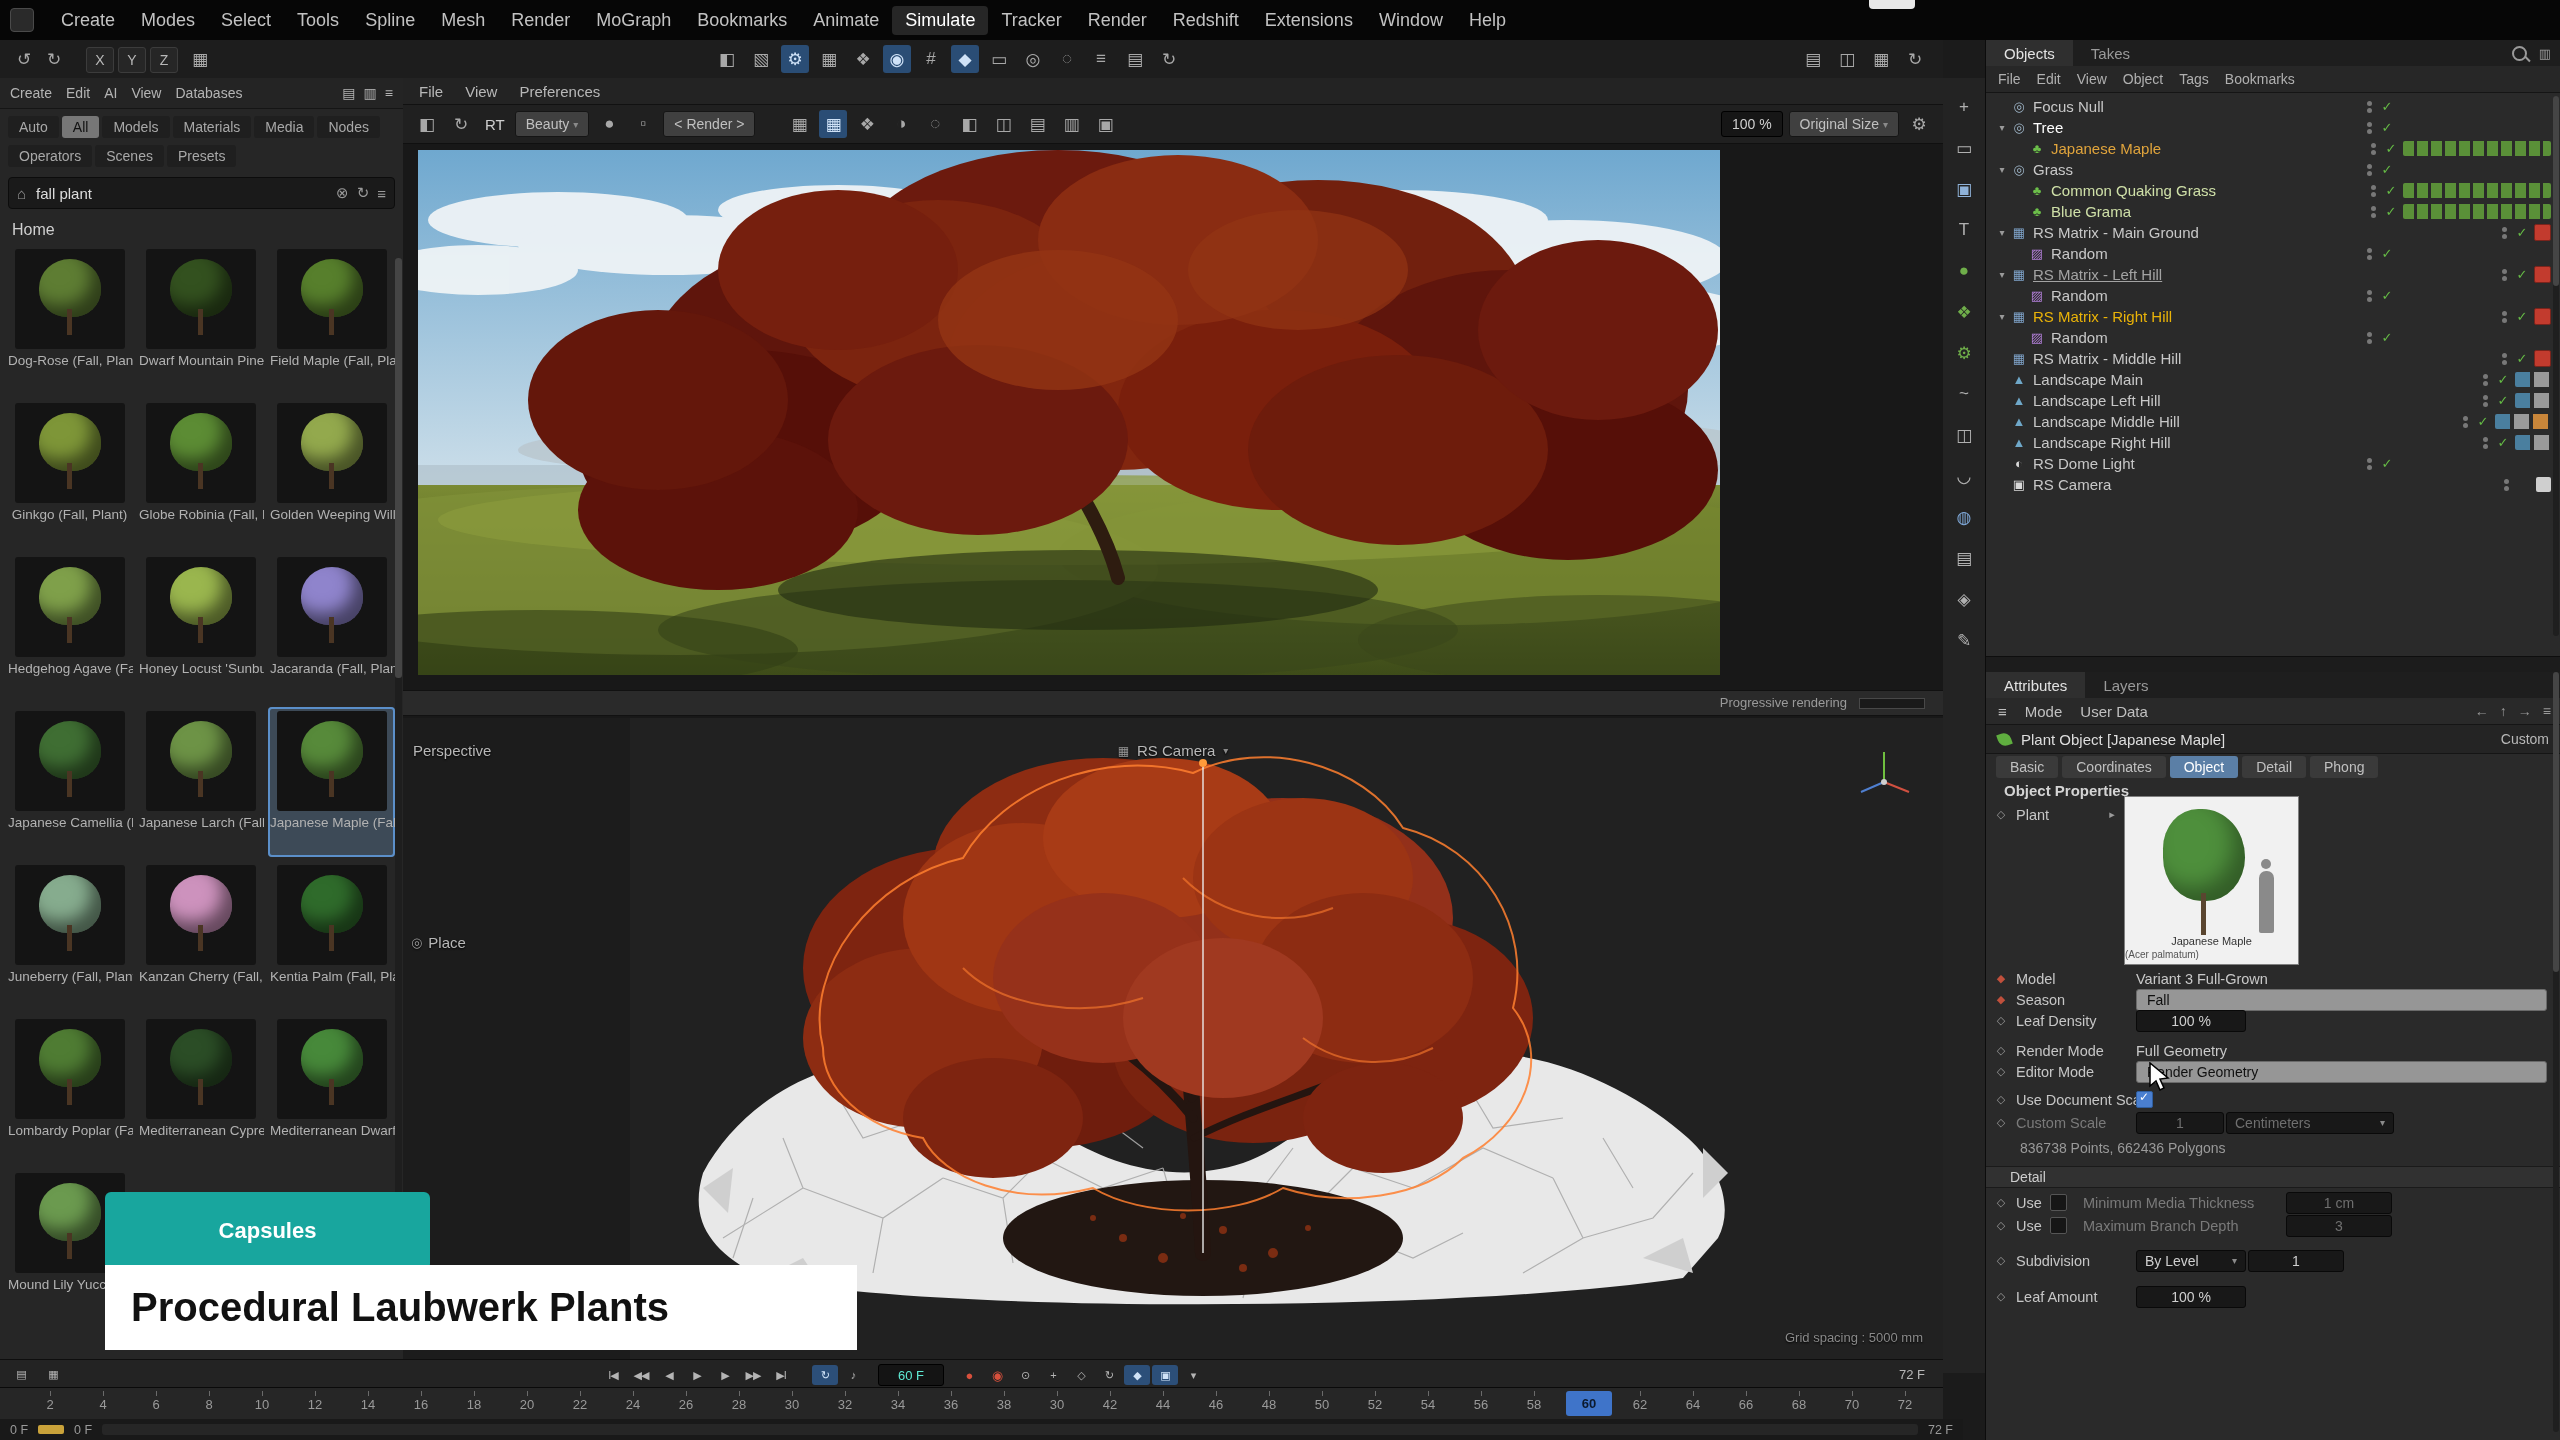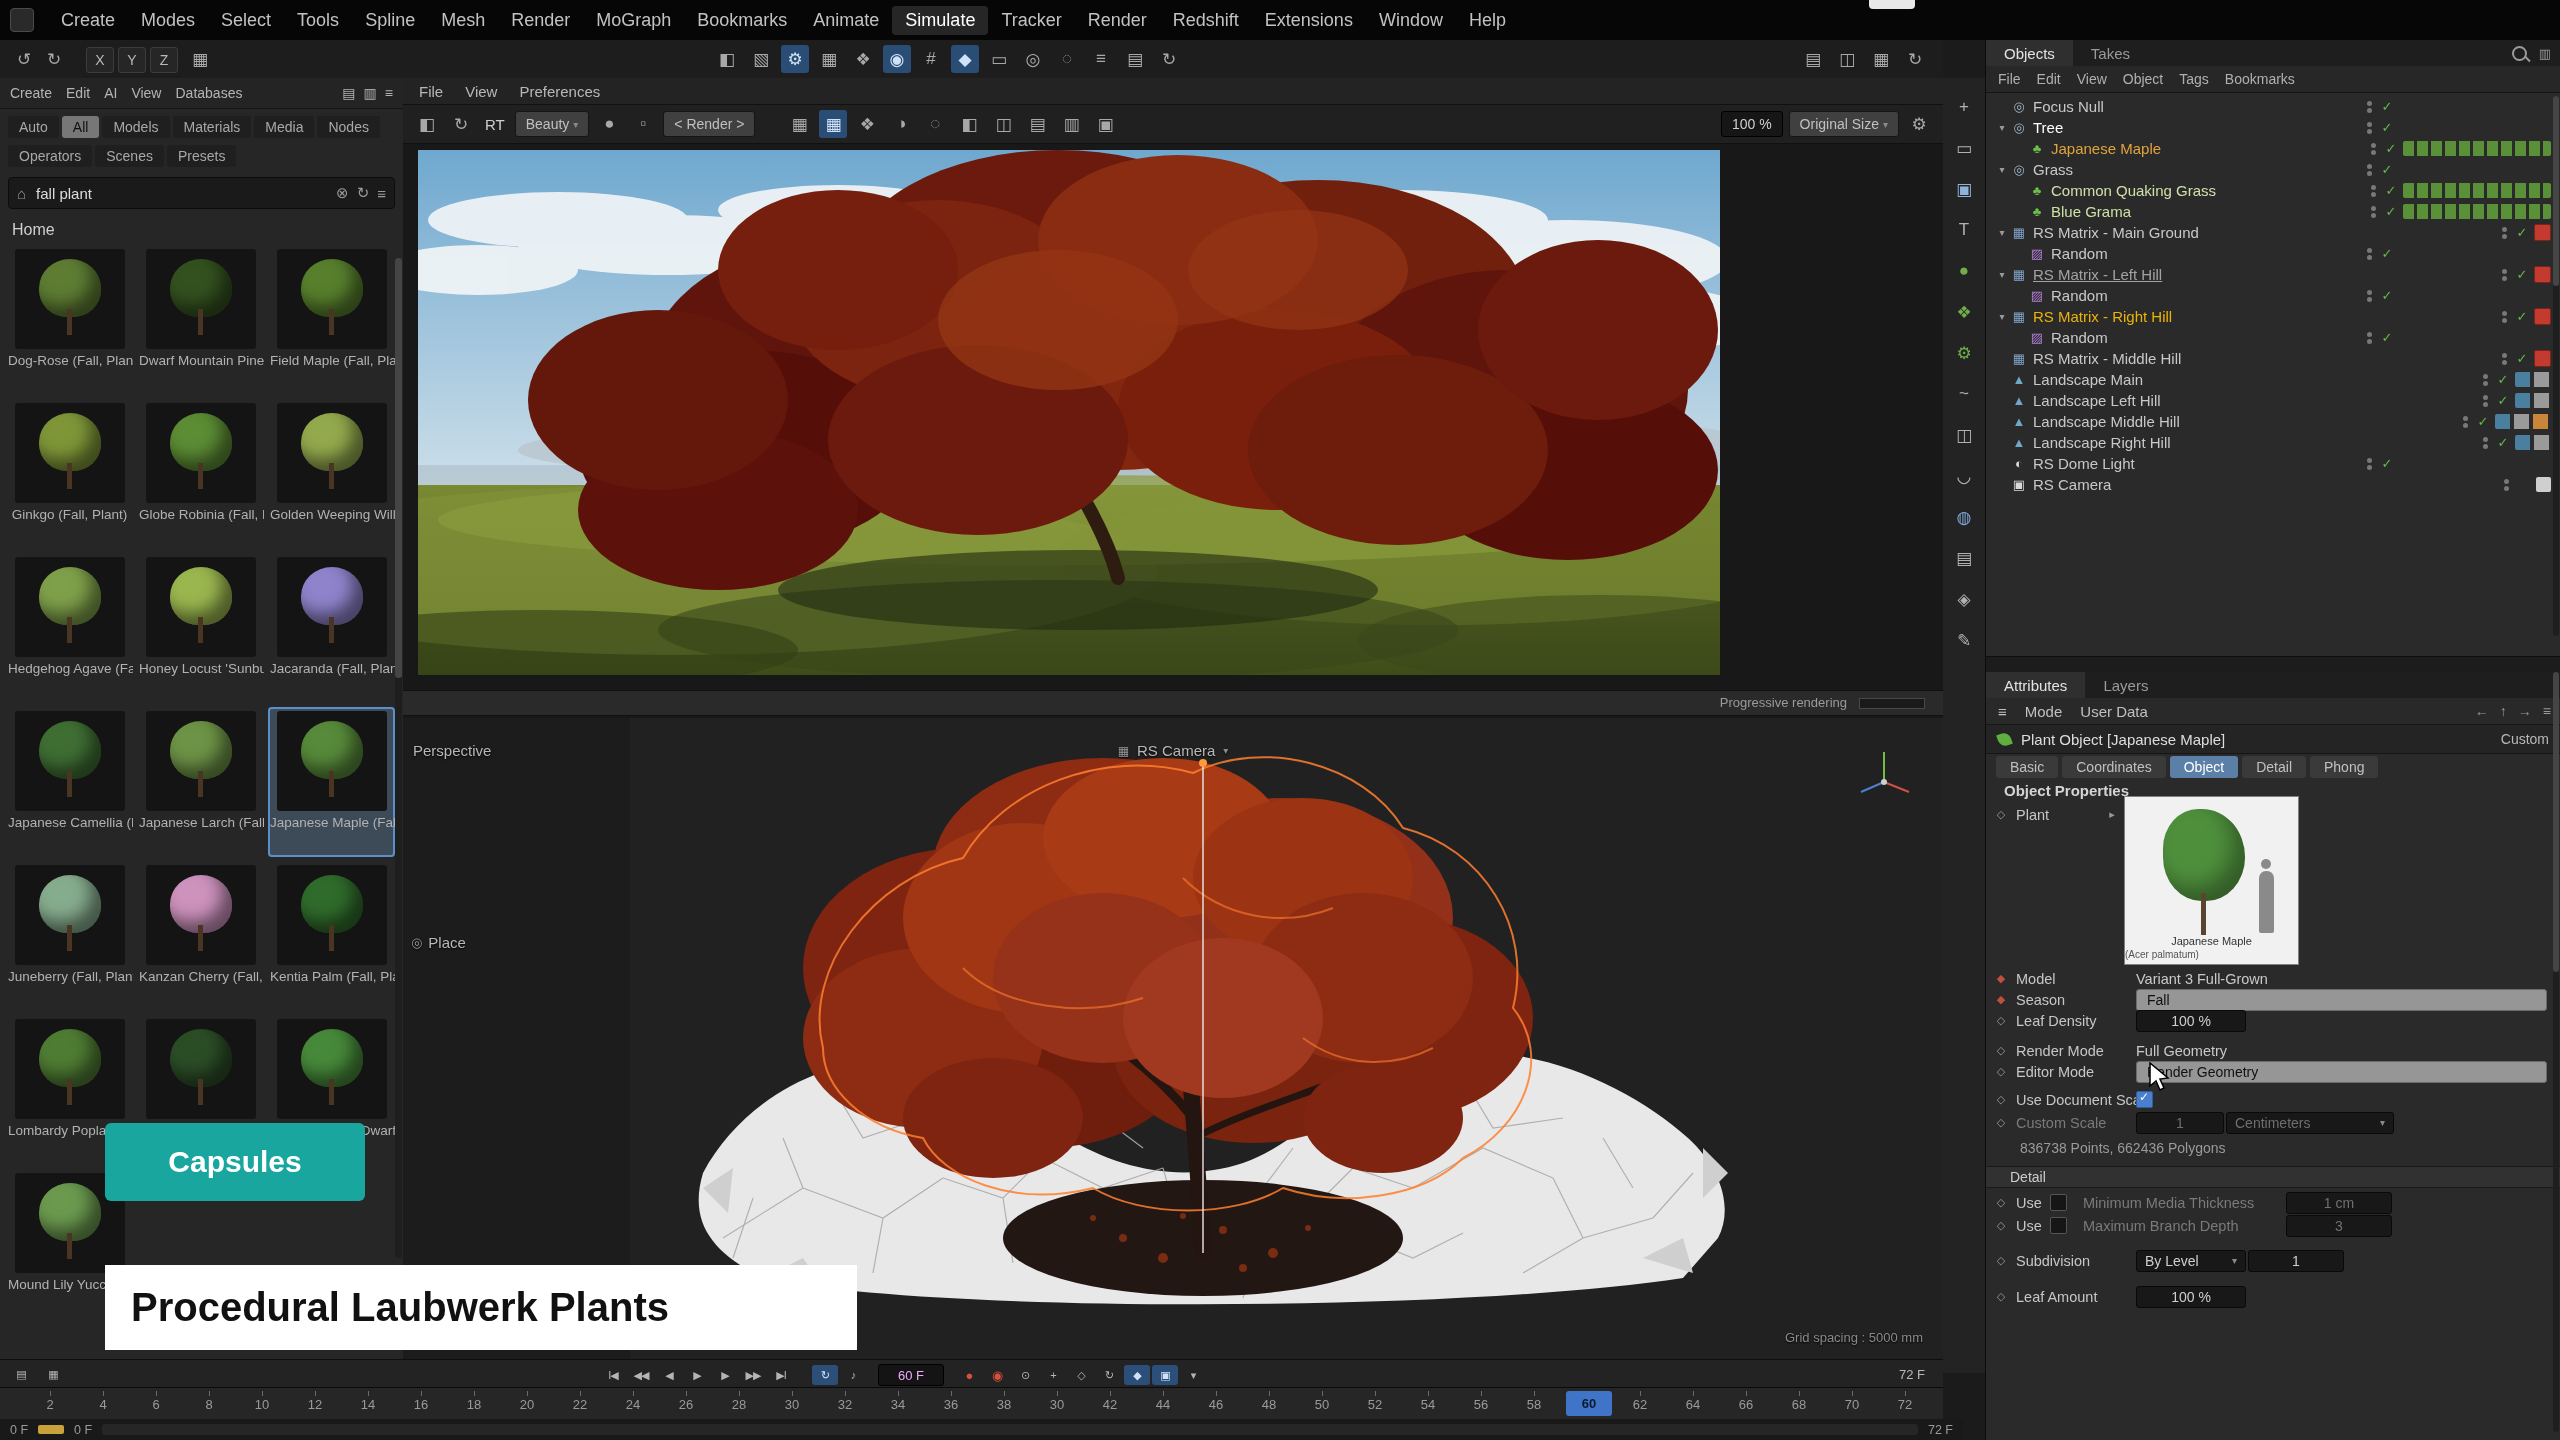--- a/index.html
+++ b/index.html
@@ -168,37 +168,37 @@
 
   
   .playbar{position:absolute;left:0;top:1359px;width:1943px;height:28px;background:#232323;border-top:1px solid #0e0e0e}
   .pb-left{position:absolute;left:8px;top:4px;display:flex;gap:6px}
   .pb-main{position:absolute;left:600px;top:4px;display:flex;align-items:center;gap:4px}
   .pbtn{min-width:26px;height:20px;display:flex;align-items:center;justify-content:center;font-size:11px;
         color:#b4b4b4;letter-spacing:-1px}
   .pbtn.active-blue{background:#2c4f79;color:#cfe2f7;border-radius:3px}
   .pbtn.red{color:#d8503c;font-size:13px}
   .framebox{width:64px;height:20px;background:#141414;border:1px solid #000;border-radius:3px;display:flex;
-            align-items:center;justify-content:center;font-size:13px;color:#f0abfc;margin:0 8px}
+            align-items:center;justify-content:center;font-size:13px;color:#5eead4;margin:0 8px}
   .endframe{position:absolute;right:18px;top:7px;font-size:13px;color:#b8b8b8}
   .ruler{position:absolute;left:0;top:1387px;width:1943px;height:31px;background:#262626;border-top:1px solid #0a0a0a}
   .ruler-nums{display:flex;justify-content:space-between;padding:3px 24px 0 36px}
   .rnum{font-size:13px;color:#9a9a9a;width:28px;text-align:center}
   .rnum::before{content:"";display:block;width:1px;height:5px;background:#6a6a6a;margin:0 auto 1px}
   .playhead{position:absolute;left:1566px;top:3px;width:46px;height:25px;background:#3f74c9;border-radius:3px;
             display:flex;align-items:center;justify-content:center;font-size:13px;color:#0c1a2e;font-weight:bold}
   .rangebar{position:absolute;left:0;top:1419px;width:1943px;height:21px;background:#191919;display:flex;
             align-items:center;gap:10px;padding:0 10px}
   .rb-label{font-size:12.5px;color:#9a9a9a}
   .rb-chip{width:26px;height:9px;background:#c9a23a;border-radius:2px}
   .rb-bar{flex:1;height:11px;background:#262626;border-radius:3px}
 
   
-  .cap-badge{position:absolute;left:105px;top:1123px;width:260px;height:78px;background:#18a69e;color:#fff;
-             font-size:30px;font-weight:bold;display:flex;align-items:center;justify-content:center;
+  .cap-badge{position:absolute;left:105px;top:1192px;width:325px;height:78px;background:#18a69e;color:#fff;
+             font-size:22px;font-weight:bold;display:flex;align-items:center;justify-content:center;
              border-radius:6px;z-index:40}
   .title-banner{position:absolute;left:105px;top:1265px;width:726px;height:85px;background:#fff;color:#111;
                 font-size:40px;font-weight:bold;display:flex;align-items:center;padding-left:26px;z-index:40}
   .cursor{position:absolute;left:2148px;top:1062px;z-index:60}
 </style>
 </head>
 <body>
 
 <div class="root">
 

